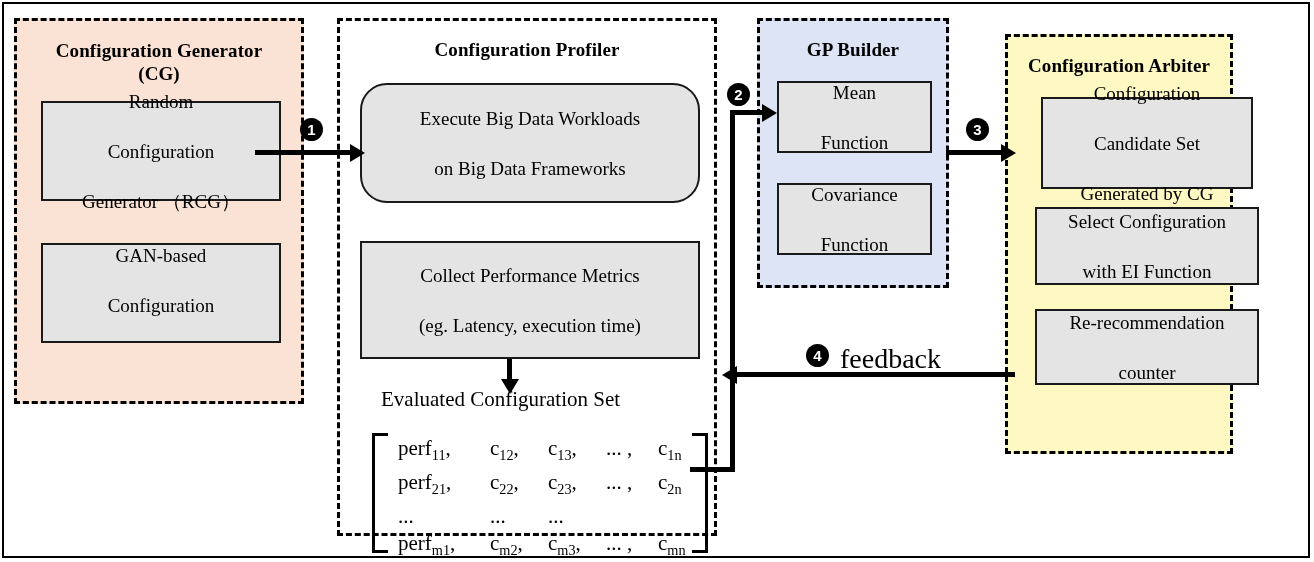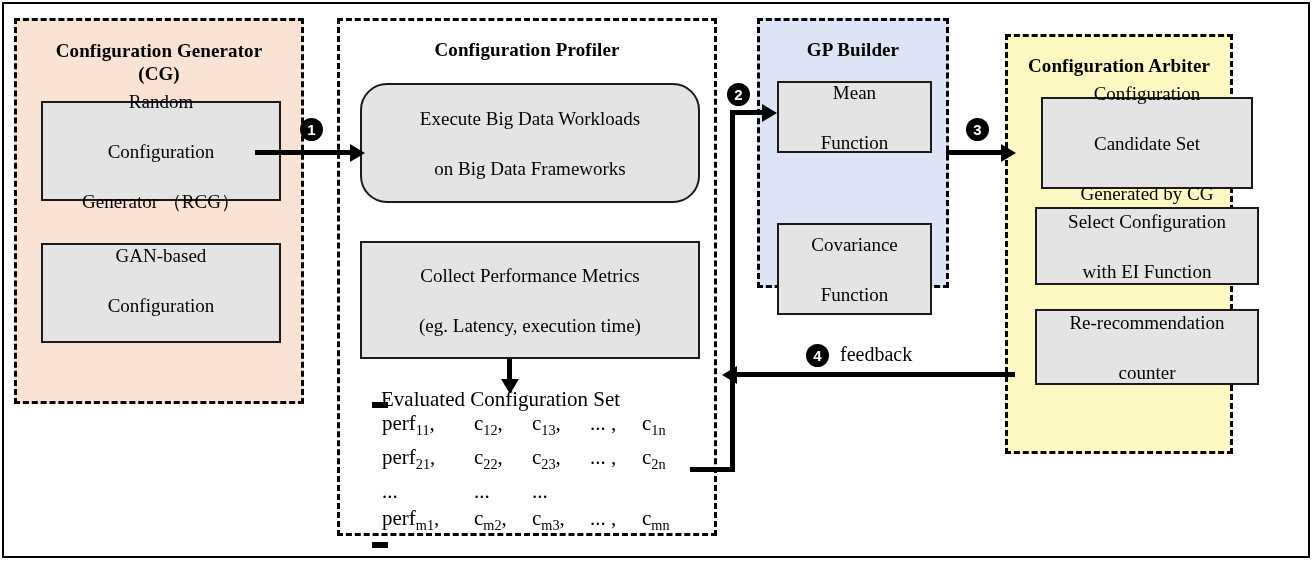--- a/index.html
+++ b/index.html
@@ -175,21 +175,21 @@
         <span>Collect Performance Metrics</span><br>
         <span>(eg. Latency, execution time)</span>
       </span>
     </div>
 
     <div class="vline" style="left:167px; top:338px; height:22px;"></div>
     <div class="arrow-down" style="left:161px; top:358px;"></div>
 
     <div class="plain-label" style="left:30px; top:366px;margin-left:11px;">Evaluated Configuration Set</div>
 
-    <div class="matrix-wrap" style="left:32px; top:381px; height:120px;flex-direction:column;">
+    <div class="matrix-wrap" style="left:32px; top:412px; height:120px;">
       <div class="brk l"></div>
       <div class="matrix-rows">
         <span class="mrow">
           <span class="c1">perf<sub>11</sub>,</span><span class="c2">c<sub>12</sub>,</span><span class="c3">c<sub>13</sub>,</span><span class="c4">... ,</span><span class="c5">c<sub>1n</sub></span>
         </span>
         <span class="mrow">
           <span class="c1">perf<sub>21</sub>,</span><span class="c2">c<sub>22</sub>,</span><span class="c3">c<sub>23</sub>,</span><span class="c4">... ,</span><span class="c5">c<sub>2n</sub></span>
         </span>
         <span class="mrow ell-row">
           <span class="c1">...</span><span class="c2">...</span><span class="c3">...</span><span class="c4"></span><span class="c5"></span>
@@ -207,21 +207,21 @@
       <div>GP Builder</div>
     </div>
 
     <div class="box" style="left:17px; top:60px; width:155px; height:72px;">
       <span>
         <span>Mean</span><br>
         <span>Function</span>
       </span>
     </div>
 
-    <div class="box" style="left:17px; top:162px; width:155px; height:92px;margin-top:40px;">
+    <div class="box" style="left:17px; top:162px; width:155px; height:72px;">
       <span>
         <span>Covariance</span><br>
         <span>Function</span>
       </span>
     </div>
   </div>
 
   <div class="panel" style="left:1005px; top:34px; width:228px; height:420px; background:#fef9c3;">
     <div class="panel-title" style="top:18px;">
       <div>Configuration Arbiter</div>
@@ -260,15 +260,15 @@
   <div class="arrow-right" style="left:762px; top:104px;"></div>
   <div class="badge" style="left:727px; top:83px;">2</div>
 
   <div class="hline" style="left:946px; top:150px; width:62px;"></div>
   <div class="arrow-right" style="left:1001px; top:144px;"></div>
   <div class="badge" style="left:966px; top:118px;">3</div>
 
   <div class="hline" style="left:735px; top:372px; width:280px;"></div>
   <div class="arrow-left" style="left:722px; top:366px;"></div>
   <div class="badge" style="left:806px; top:344px;">4</div>
-  <div class="plain-label" style="left:840px; top:343px; font-size:20px;">feedback</div>
+  <div class="plain-label" style="left:840px; top:343px; font-size:28px;">feedback</div>
 
 </div>
 
 </body></html>

